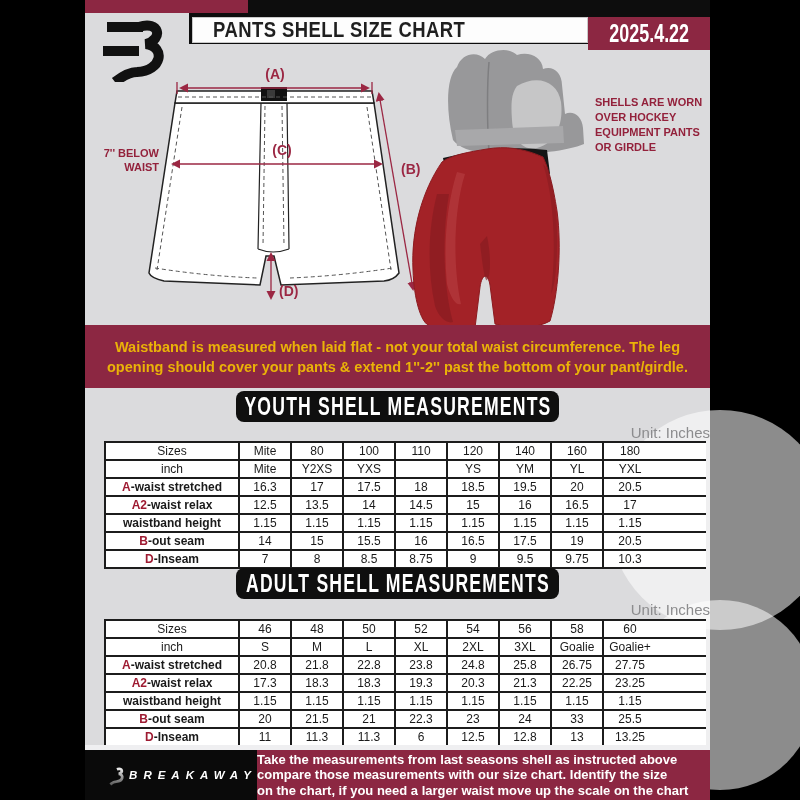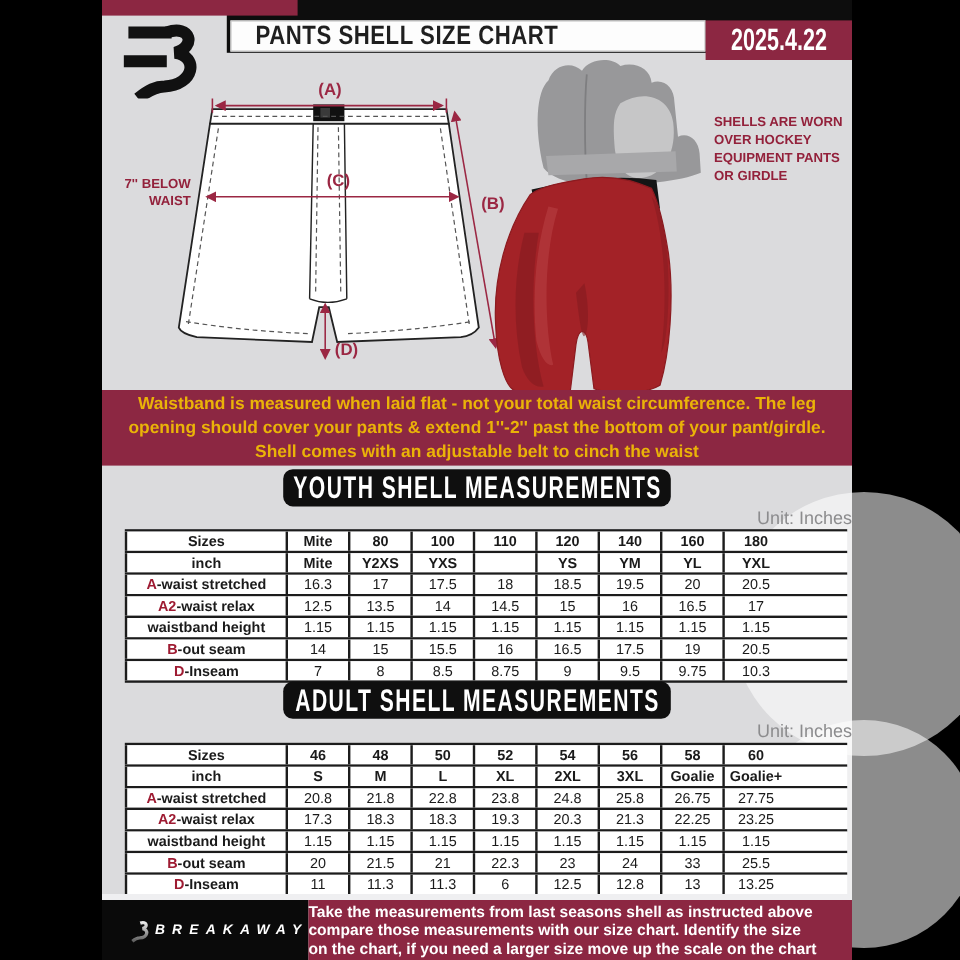--- a/index.html
+++ b/index.html
@@ -29,21 +29,21 @@
   .pill{position:absolute;left:151px;width:323px;height:31px;background:#0f0f0f;border-radius:8px;
         display:flex;align-items:center;justify-content:center;z-index:2;}
   .pill .t{color:#fff;font-size:22px;font-weight:700;letter-spacing:1.5px;transform:scale(.8,1.18);white-space:nowrap;}
   .unit{position:absolute;left:0;width:625px;text-align:right;color:#8c8c8e;font-size:15px;z-index:2;}
   
   .stable{position:absolute;left:19px;width:602px;border-top:2px solid #1c1c1c;z-index:2;background:transparent;}
   .trow{display:grid;grid-template-columns:136px repeat(8,52px) 1fr;border-bottom:2px solid #1c1c1c;background:#fff;}
   .tcell{height:16px;line-height:16px;font-size:12px;color:#1a1a1a;text-align:center;overflow:hidden;white-space:nowrap;}
   .tcell.lab{font-weight:700;border-left:2px solid #1c1c1c;}
   .tcell.b{border-right:2px solid #1c1c1c;}
-  .trow.hdr .tcell{font-weight:700;}
+  .trow.hdr .tcell{font-weight:400;}
   .prefix{color:#9e1b32;}
   
   .wm{position:absolute;border-radius:50%;background:rgba(255,255,255,.55);z-index:1;}
   
   .pre-footer{position:absolute;left:0;top:745px;width:625px;height:5px;background:#efeff1;z-index:2;}
   .footer{position:absolute;left:0;top:750px;width:625px;height:50px;z-index:3;}
   .footer-black{position:absolute;left:0;top:0;width:172px;height:50px;background:#0a0a0a;
                 display:flex;align-items:center;font-style:italic;}
   .brand{color:#fff;font-size:11.5px;font-weight:700;letter-spacing:6px;margin-left:4px;white-space:nowrap;}
   .footer-maroon{position:absolute;left:172px;top:0;width:453px;height:50px;background:#8c2742;
@@ -131,21 +131,20 @@
   <div class="shells-note">
     <div>SHELLS ARE WORN</div>
     <div>OVER HOCKEY</div>
     <div>EQUIPMENT PANTS</div>
     <div>OR GIRDLE</div>
   </div>
 
   <div class="info-banner">
     <div>Waistband is measured when laid flat - not your total waist circumference. The leg</div>
     <div>opening should cover your pants &amp; extend 1''-2'' past the bottom of your pant/girdle.</div>
-    <div>Shell comes with an adjustable belt to cinch the waist</div>
   </div>
 
   <div class="wm" style="left:525px;top:410px;width:220px;height:220px;"></div>
   <div class="wm" style="left:540px;top:600px;width:190px;height:190px;"></div>
 
   <div class="pill" style="top:391px;">
     <span class="t">YOUTH SHELL MEASUREMENTS</span>
   </div>
   <div class="unit" style="top:424px;">Unit: Inches</div>
   <div class="stable" style="top:441px;">
@@ -339,17 +338,17 @@
         </defs>
         <path d="M36,13 C56,6 61,25 43,30 C63,33 59,57 34,58 C27,58 21,61 12,68" stroke="url(#silver)" stroke-width="10" fill="none"></path>
         <path d="M4,13 H40" stroke="url(#silver)" stroke-width="10" fill="none"></path>
         <path d="M0,37 H36" stroke="url(#silver)" stroke-width="10" fill="none"></path>
       </svg>
       <span class="brand">BREAKAWAY</span>
     </div>
     <div class="footer-maroon">
       <div>Take the measurements from last seasons shell as instructed above</div>
       <div>compare those measurements with our size chart. Identify the size</div>
-      <div>on the chart, if you need a larger size move up the scale on the chart</div>
+      <div>on the chart, if you need a larger waist move up the scale on the chart</div>
     </div>
   </div>
 
 </div>
 
 </body></html>

